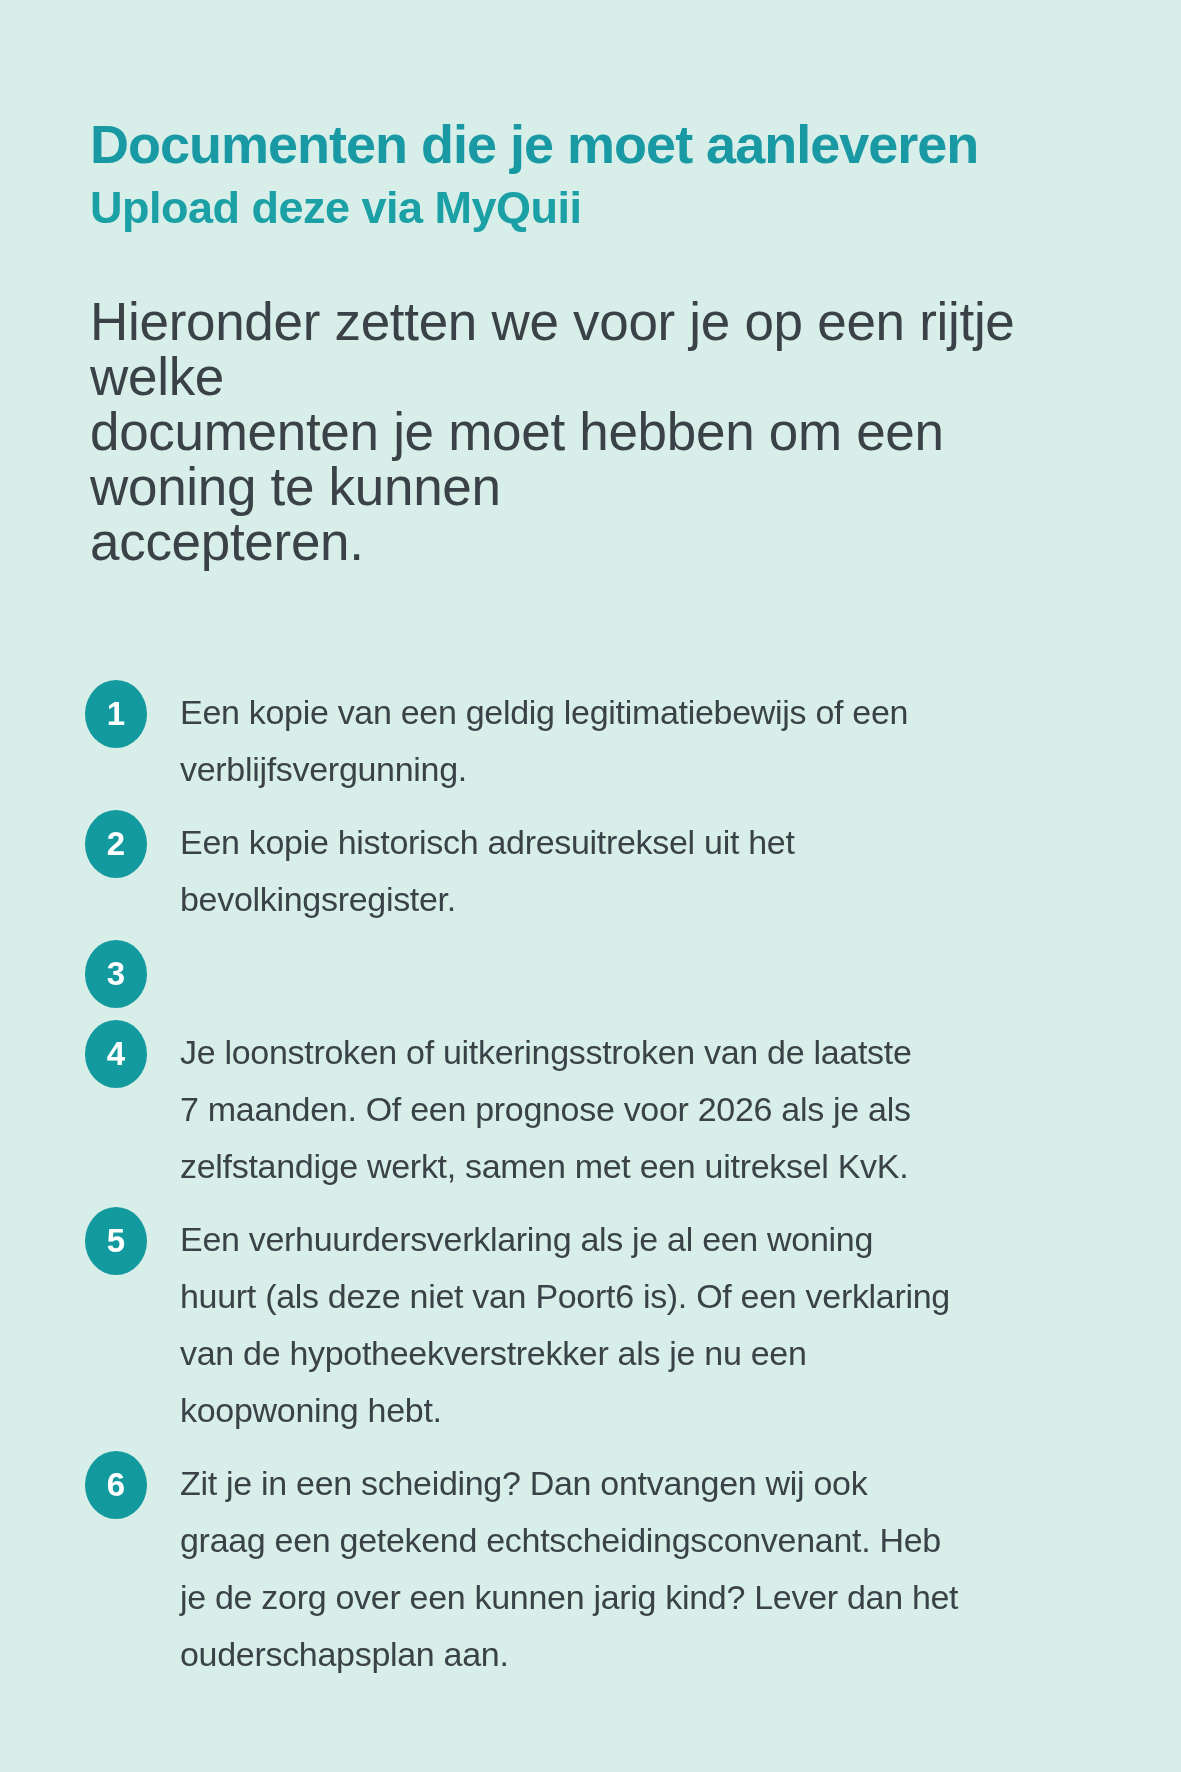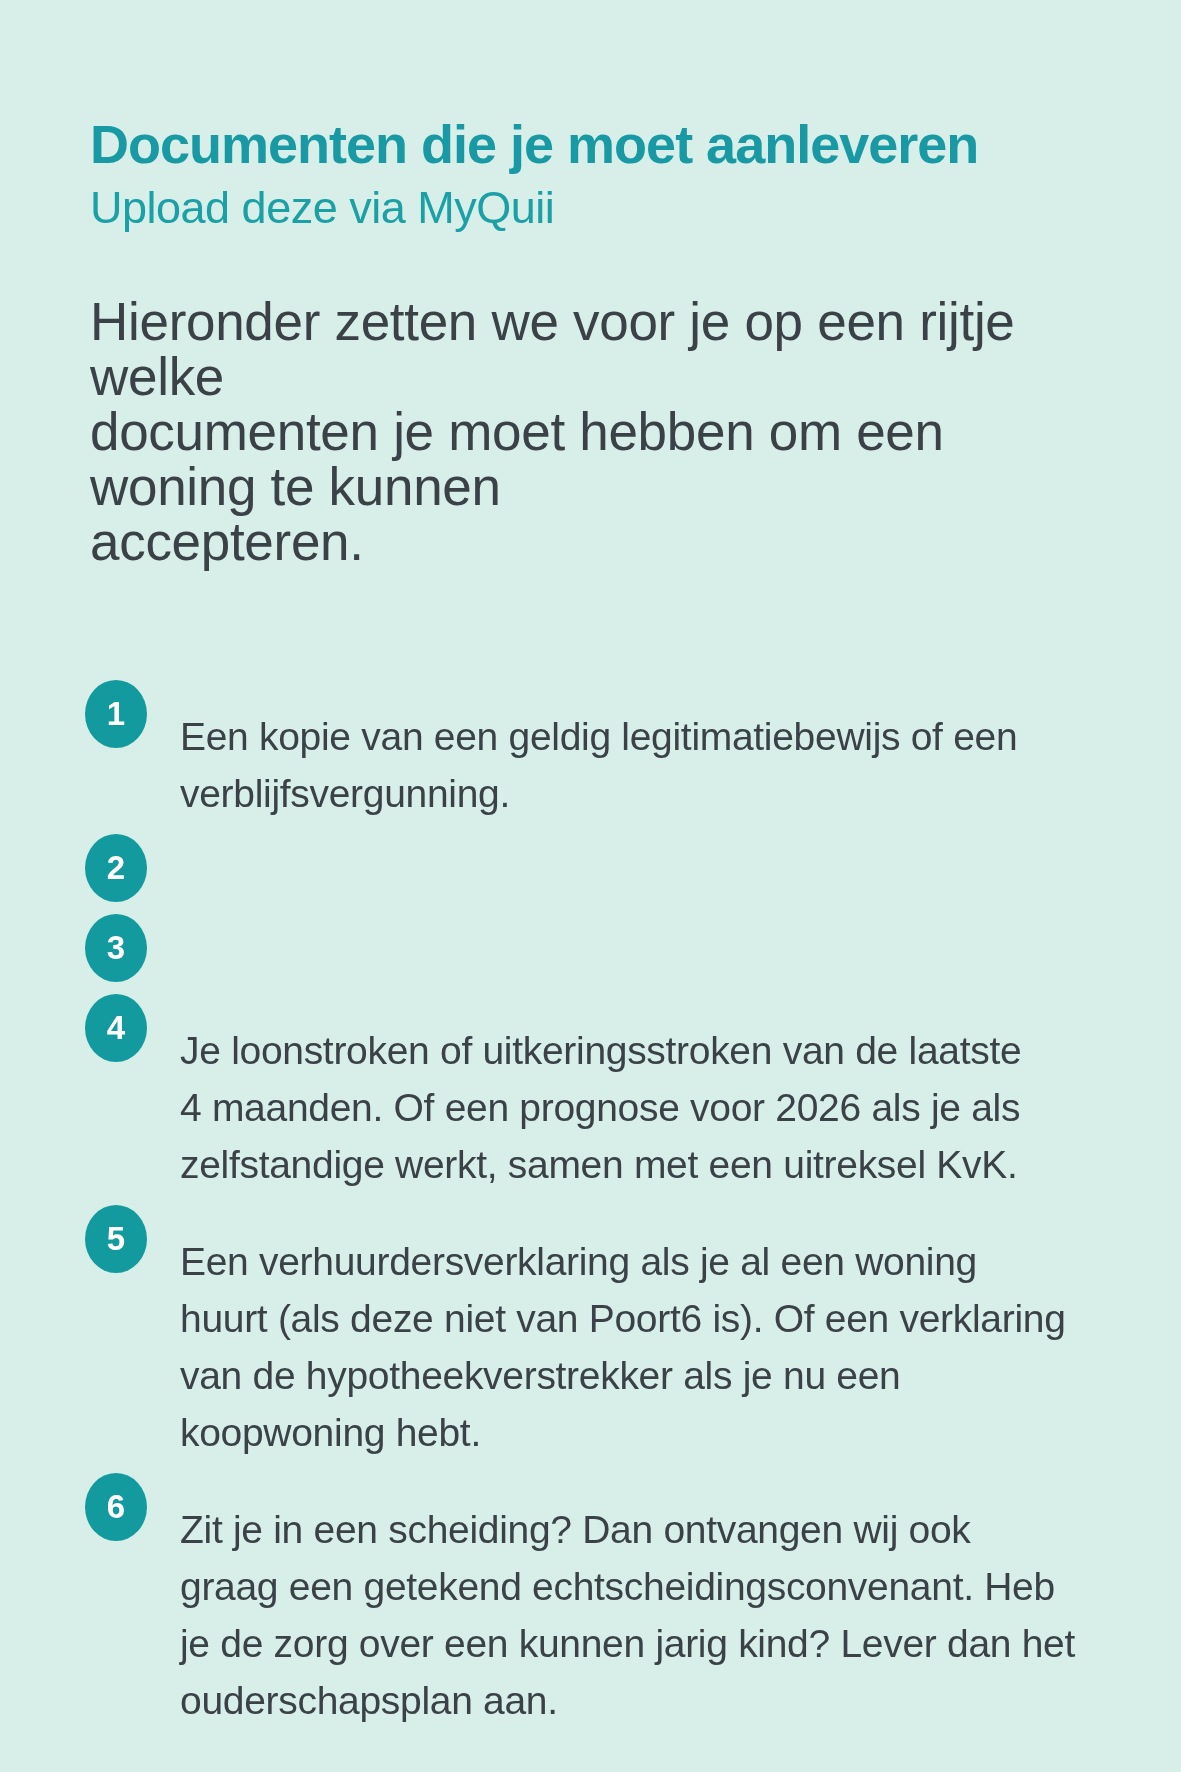--- a/index.html
+++ b/index.html
@@ -31,21 +31,21 @@
     font-size: 54px;
     line-height: 64px;
     font-weight: bold;
     letter-spacing: -1px;
   }
   .subtitle {
     margin: 6px 0 0 0;
     color: var(--subtitle);
     font-size: 45px;
     line-height: 52px;
-    font-weight: normal;
+    font-weight: bold;
     letter-spacing: -0.5px;
   }
   .intro {
     margin: 60px 0 0 0;
     color: var(--text);
     font-size: 53px;
     line-height: 55px;
     letter-spacing: -0.3px;
     white-space: pre-line;
   }
@@ -68,25 +68,24 @@
     border-radius: 50%;
     display: flex;
     align-items: center;
     justify-content: center;
     color: var(--badge-num);
     font-size: 33px;
     font-weight: bold;
   }
   .item-text {
     color: var(--text);
-    font-size: 39px;
+    font-size: 34px;
     line-height: 57px;
     letter-spacing: -0.3px;
     white-space: pre-line;
-    margin-top: 24px;
   }
 </style>
 </head>
 <body>
 
 <div class="page">
 
   <header>
     <h1 class="title">Documenten die je moet aanleveren</h1>
     <h2 class="subtitle">Upload deze via MyQuii</h2>
@@ -103,34 +102,36 @@
         <span>1</span>
       </span>
       <span class="item-text">Een kopie van een geldig legitimatiebewijs of een
 verblijfsvergunning.</span>
     </li>
 
     <li class="doc-item">
       <span class="badge">
         <span>2</span>
       </span>
+      <span class="item-text">Een kopie historisch adresuitreksel uit het
+bevolkingsregister.</span>
     </li>
 
     <li class="doc-item">
       <span class="badge">
         <span>3</span>
       </span>
     </li>
 
     <li class="doc-item">
       <span class="badge">
         <span>4</span>
       </span>
       <span class="item-text">Je loonstroken of uitkeringsstroken van de laatste
-4 maanden. Of een prognose voor 2026 als je als
+7 maanden. Of een prognose voor 2026 als je als
 zelfstandige werkt, samen met een uitreksel KvK.</span>
     </li>
 
     <li class="doc-item">
       <span class="badge">
         <span>5</span>
       </span>
       <span class="item-text">Een verhuurdersverklaring als je al een woning
 huurt (als deze niet van Poort6 is). Of een verklaring
 van de hypotheekverstrekker als je nu een

